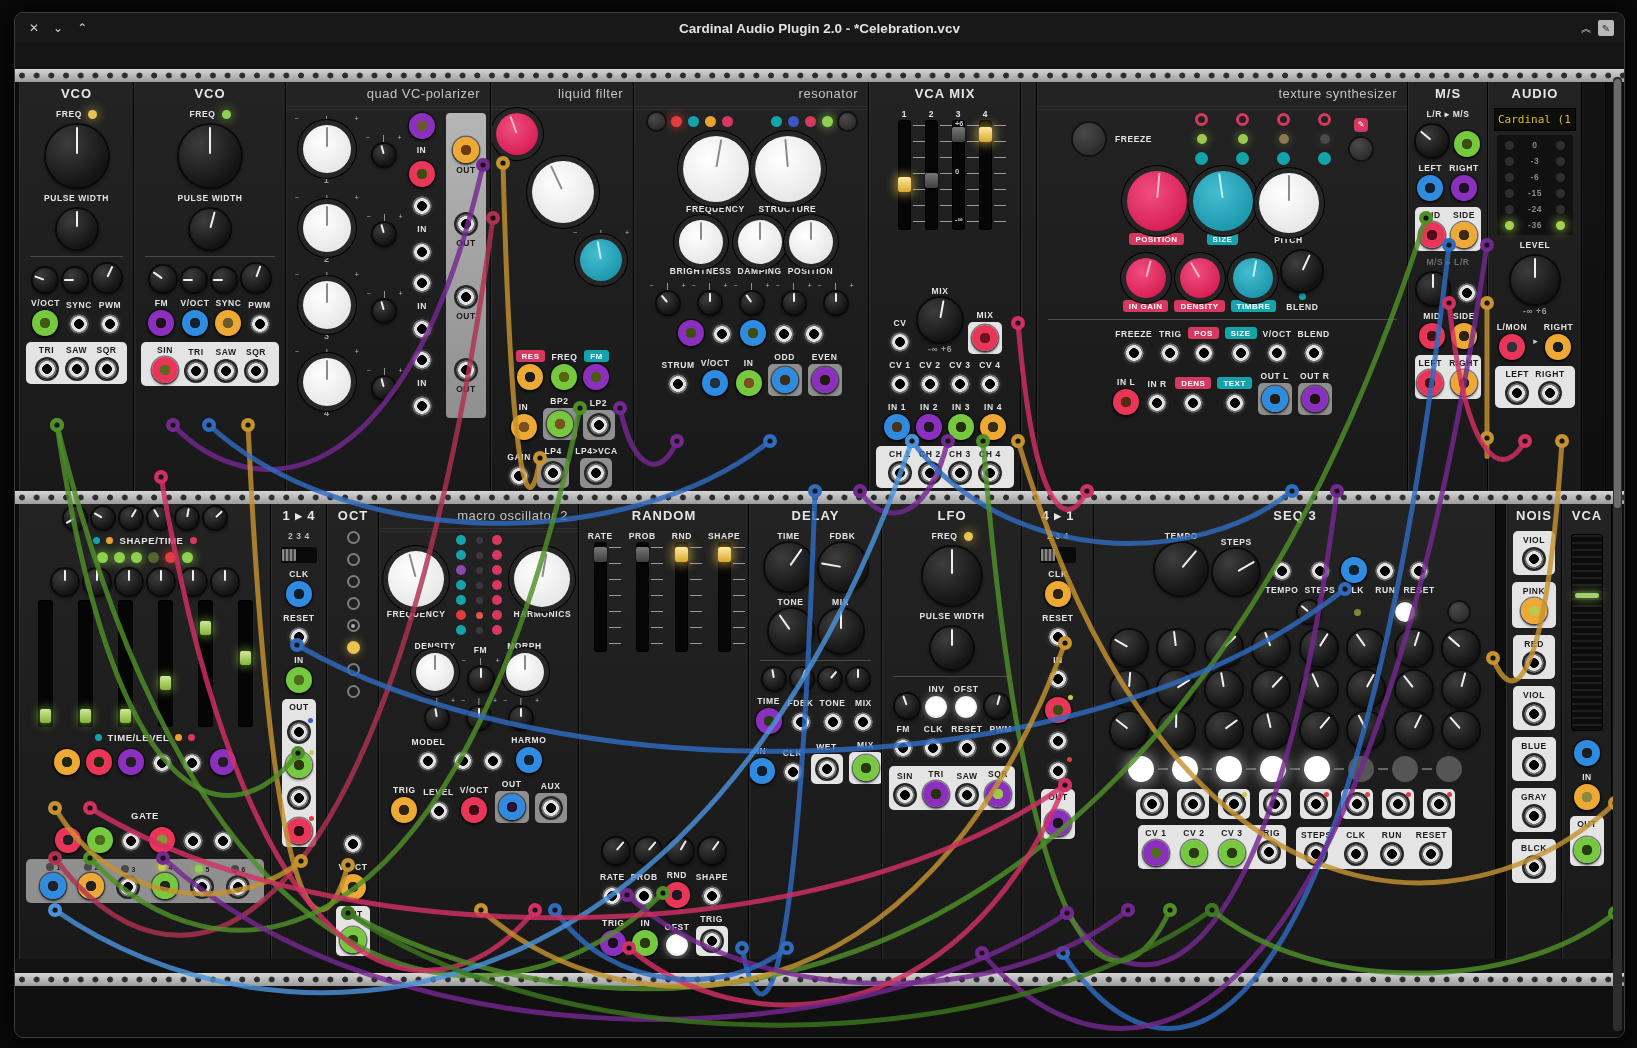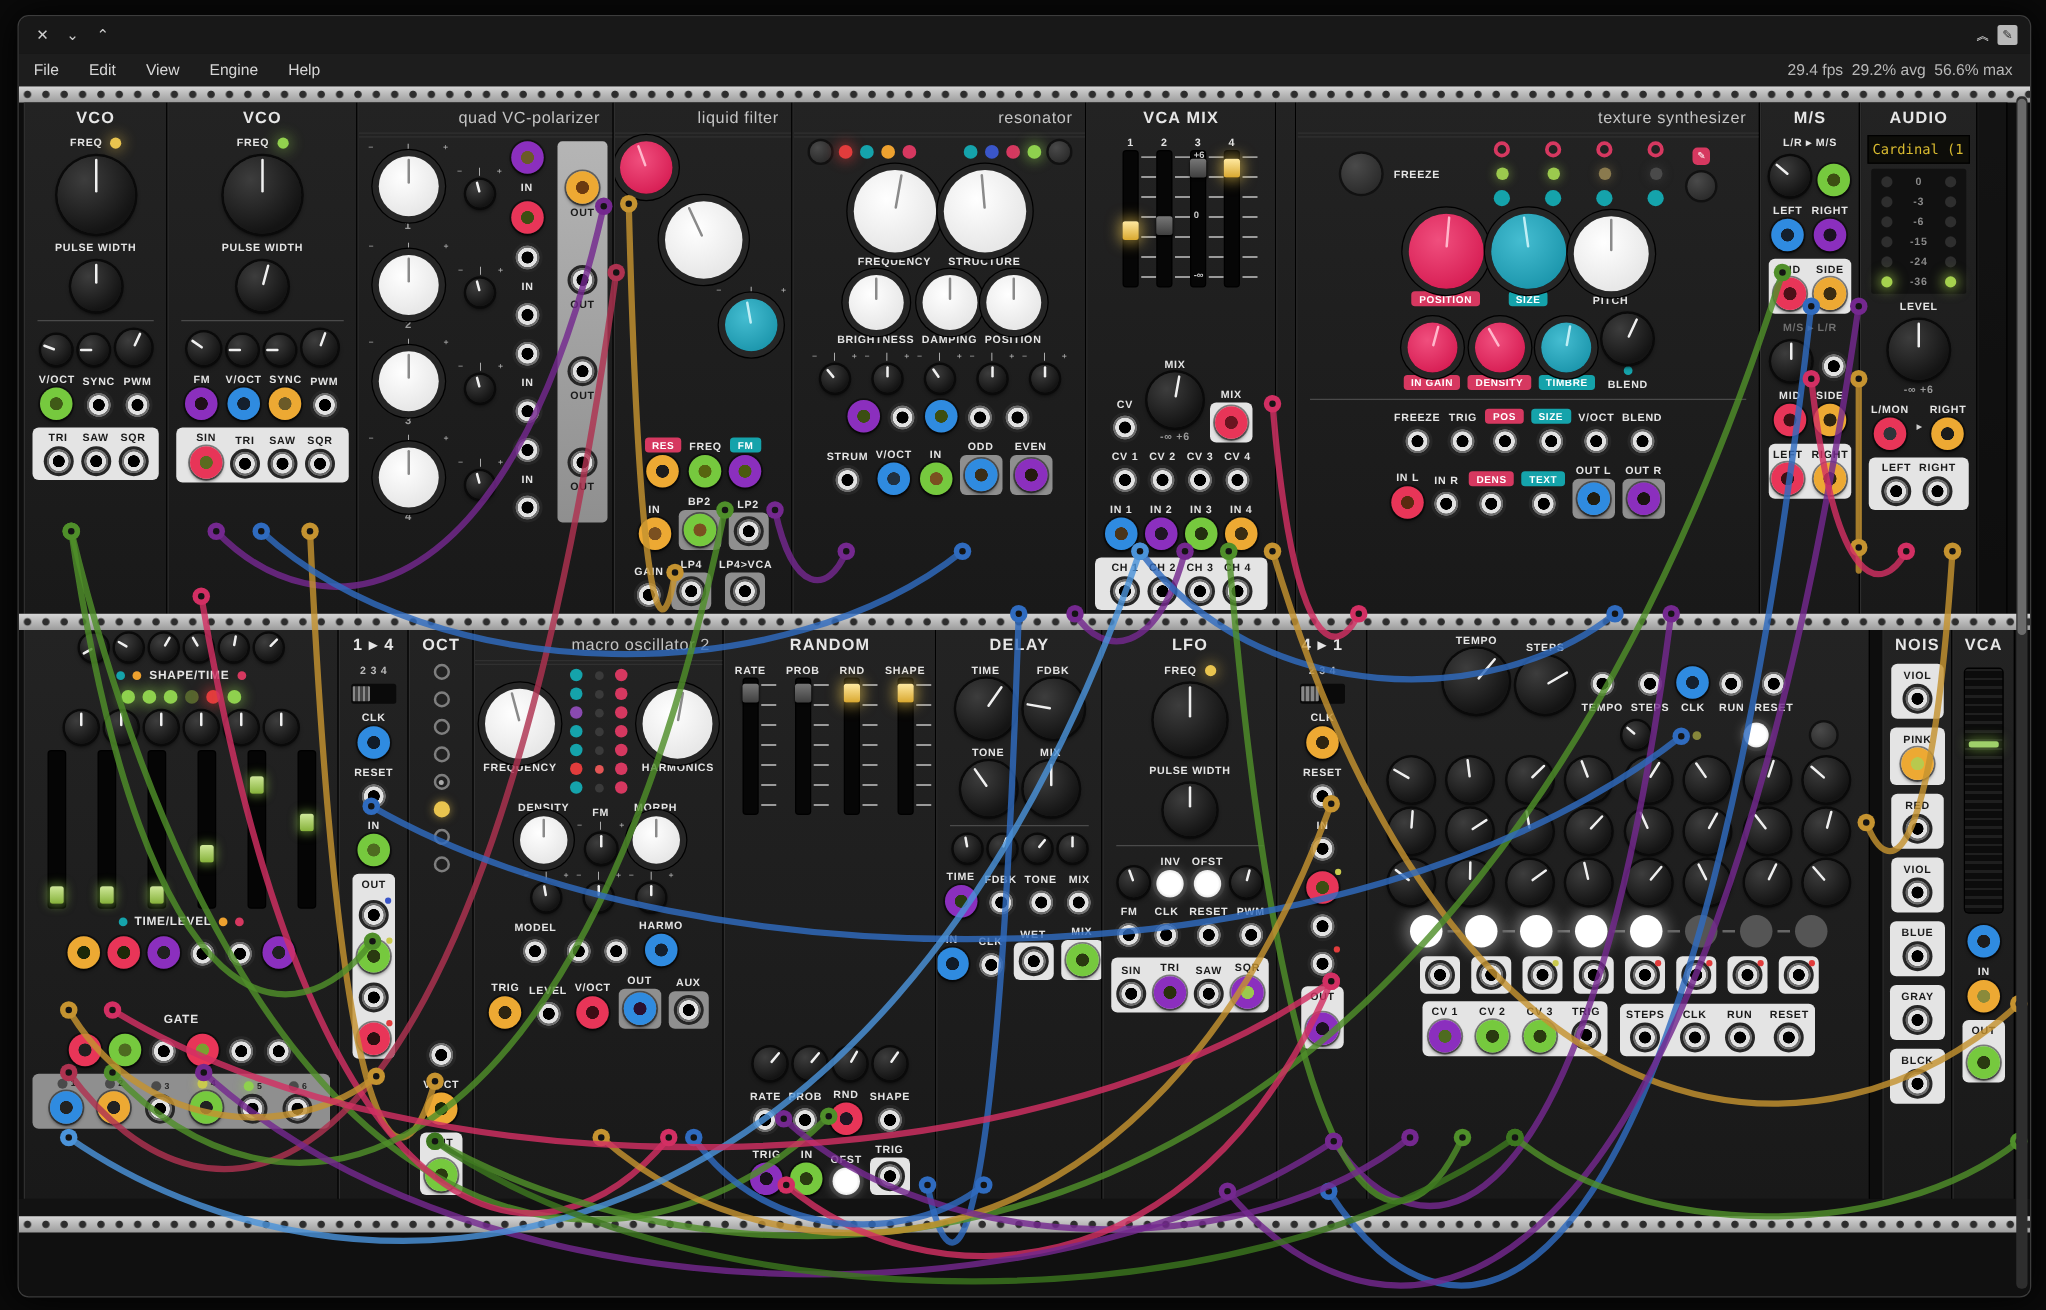--- a/index.html
+++ b/index.html
@@ -98,34 +98,25 @@
 </head>
 <body>
 
 <div id="win">
   <div id="titlebar">
     <div id="tb-left">
         <span>✕</span>
         <span>⌄</span>
         <span>⌃</span>
       </div>
+    <div id="tb-title">Cardinal Audio Plugin 2.0 - *Celebration.vcv</div>
     <div id="tb-right">
       <span id="tb-chev">︽</span>
       <span id="tb-ico">✎</span>
     </div>
-  </div>
-  <div id="menubar">
-    <div id="menu-items" style="display:flex">
-        <span class="mitem">File</span>
-        <span class="mitem">Edit</span>
-        <span class="mitem">View</span>
-        <span class="mitem">Engine</span>
-        <span class="mitem">Help</span>
-      </div>
-    <div id="menustats">29.4 fps  29.2% avg  56.6% max</div>
   </div>
   <div id="rack">
     <div class="rail"></div>
     <div class="rowwrap" id="row0">
         <div class="module" style="width: 113px; height: 409px;">
           <div class="mtitle">VCO</div>
           <div class="msec" style="align-items: center;">
             <div class="lab">FREQ</div>
             <span class="led" style="width: 9px; height: 9px; background: rgb(233, 196, 79); box-shadow: rgba(233, 196, 79, 0.333) 0px 0px 10px 3px;"></span>
           </div>
@@ -1889,20 +1880,21 @@
           <div class="msec">
             <div class="card" style="gap: 8px;">
               <div class="lab">OUT</div>
               <div class="jcol">
                 <div class="plug" style="background: radial-gradient(circle, rgb(28, 18, 32) 0px, rgb(28, 18, 32) 5px, rgb(139, 47, 190) 5.4px); box-shadow: rgba(0, 0, 0, 0.45) 0px 0px 0px 1.5px, rgba(0, 0, 0, 0.6) 0px 2px 3px;"></div>
               </div>
             </div>
           </div>
         </div>
         <div class="module" style="width: 400px; height: 455px;">
+          <div class="mtitle">SEQ 3</div>
           <div class="msec jr">
             <div class="jcol">
               <div class="lab">TEMPO</div>
               <div class="jcol">
                 <div class="knob" style="height: 52px; width: 52px;">
                   <div class="ptr" style="transform: translateX(-50%) rotate(40deg);"></div>
                 </div>
               </div>
             </div>
             <div class="jcol">

